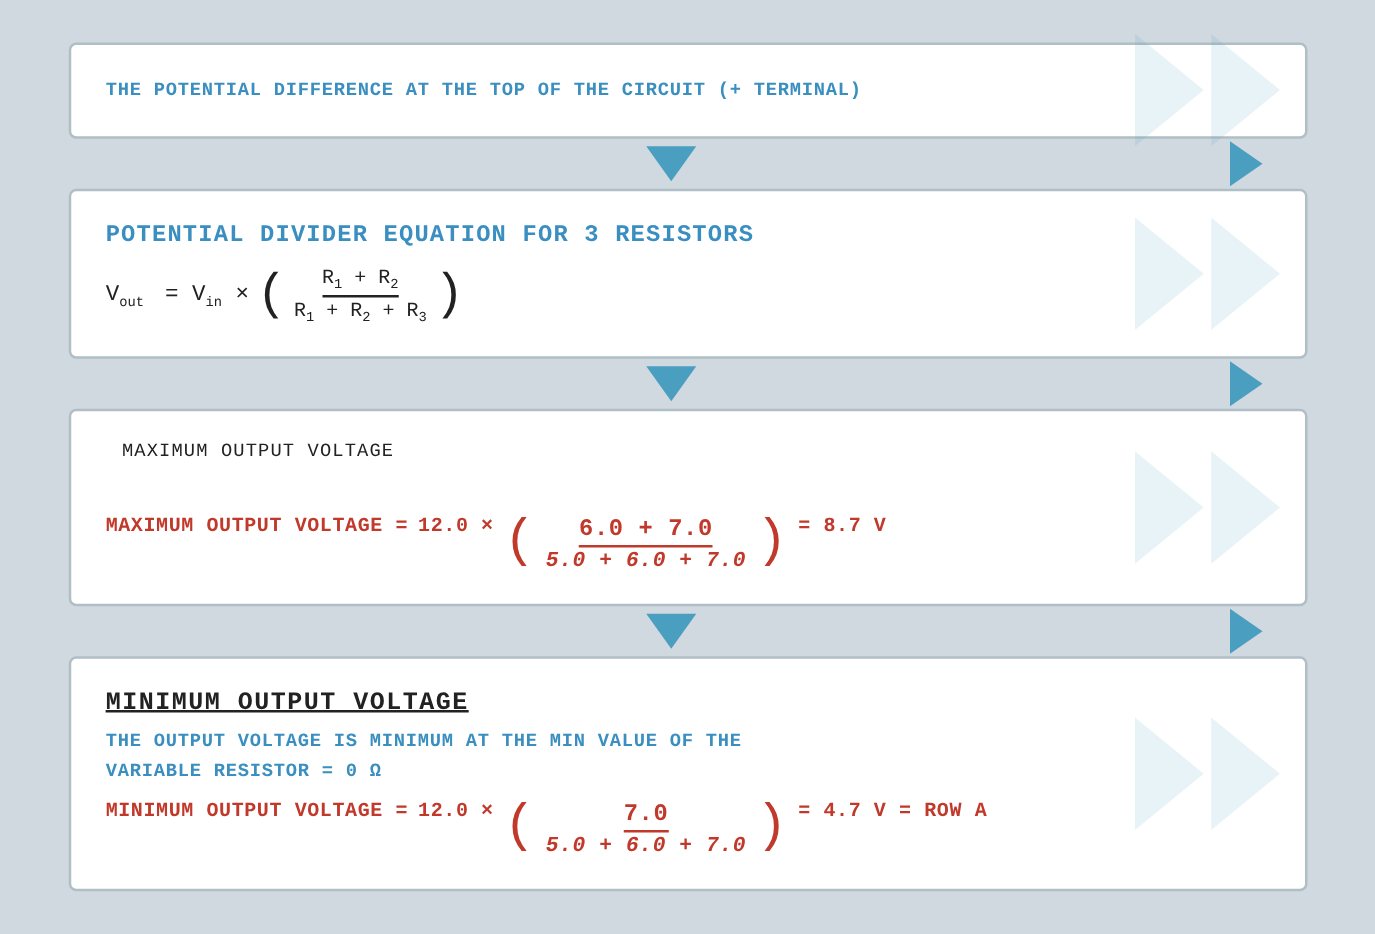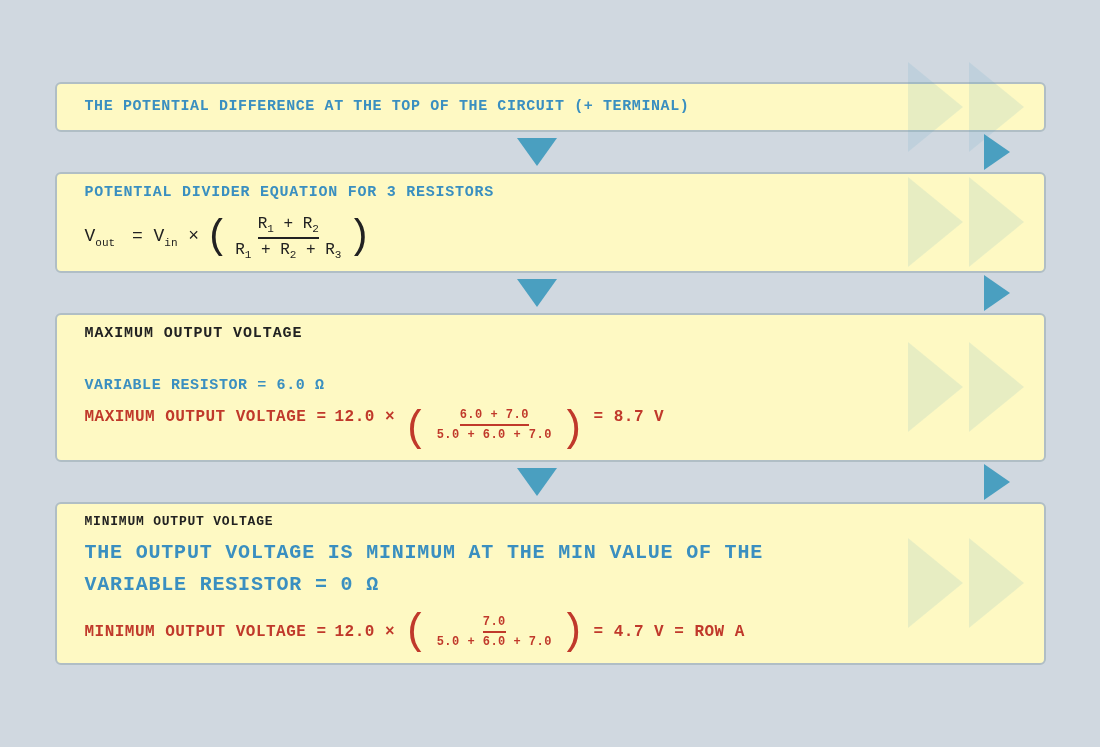--- a/index.html
+++ b/index.html
@@ -11,24 +11,24 @@
       min-height: 747px;
       display: flex;
       flex-direction: column;
       align-items: center;
       justify-content: center;
       padding: 20px;
       gap: 0;
     }
 
     .card {
-      background: #fef9c3;
+      background: #ffffff;
       border: 2px solid #b0bec5;
       border-radius: 6px;
-      padding: 10px 28px;
+      padding: 24px 28px;
       width: 991px;
       position: relative;
     }
 
     
     .arrow-down {
       width: 0;
       height: 0;
       border-left: 20px solid transparent;
       border-right: 20px solid transparent;
@@ -61,21 +61,21 @@
       font-size: 15px;
       letter-spacing: 0.04em;
       line-height: 1.7;
       font-weight: bold;
       text-transform: uppercase;
     }
 
     
     .card-equation .eq-title {
       color: #3a8fc0;
-      font-size: 15px;
+      font-size: 19px;
       font-weight: bold;
       letter-spacing: 0.05em;
       text-transform: uppercase;
       margin-bottom: 14px;
     }
 
     .formula-wrapper {
       display: flex;
       align-items: center;
       justify-content: flex-start;
@@ -108,24 +108,25 @@
       line-height: 1;
       color: #222;
     }
 
     sub { font-size: 11px; }
 
     
     .card-max .section-title {
       color: #222;
       font-size: 15px;
-      font-weight: bold;
+      font-weight: normal;
       letter-spacing: 0.06em;
       text-transform: uppercase;
       margin-bottom: 8px;
+      margin-left: 13px;
     }
 
     .card-max .desc {
       color: #3a8fc0;
       font-size: 15px;
       font-weight: bold;
       letter-spacing: 0.04em;
       text-transform: uppercase;
       line-height: 1.6;
       margin-bottom: 10px;
@@ -138,65 +139,67 @@
       letter-spacing: 0.03em;
       text-transform: uppercase;
       display: flex;
       gap: 8px;
       flex-wrap: wrap;
     }
 
     
     .card-min .section-title {
       color: #222;
-      font-size: 13px;
+      font-size: 20px;
       font-weight: bold;
       letter-spacing: 0.06em;
       text-transform: uppercase;
       margin-bottom: 8px;
+      text-decoration: underline;
     }
 
     .card-min .desc {
       color: #3a8fc0;
-      font-size: 20px;
+      font-size: 15px;
       font-weight: bold;
       letter-spacing: 0.04em;
       text-transform: uppercase;
       line-height: 1.6;
       margin-bottom: 10px;
     }
 
     .card-min .formula-line {
       color: #c0392b;
       font-size: 16px;
       font-weight: bold;
       letter-spacing: 0.03em;
       text-transform: uppercase;
       display: flex;
-      align-items: center;
+      align-items: flex-start;
       gap: 8px;
       flex-wrap: wrap;
     }
 
     .red-frac {
       display: inline-flex;
       flex-direction: column;
       align-items: center;
       vertical-align: middle;
     }
 
     .red-frac .rnum {
       border-bottom: 2px solid #c0392b;
       padding-bottom: 2px;
-      font-size: 12px;
+      font-size: 19px;
     }
 
     .red-frac .rden {
       padding-top: 2px;
-      font-size: 12px;
+      font-size: 17px;
+      font-style: italic;
     }
 
     .red-paren {
       font-size: 42px;
       font-weight: 200;
       line-height: 1;
       color: #c0392b;
     }
 
     
@@ -258,21 +261,20 @@
 </div>
 
 <div class="card card-max">
   <div class="watermark-arrows">
     <div class="wm-arrow"></div>
     <div class="wm-arrow"></div>
   </div>
   <div class="section-title">MAXIMUM OUTPUT VOLTAGE</div>
   <div class="desc">
     <br>
-    <span>VARIABLE RESISTOR = 6.0 Ω</span>
   </div>
   <div class="formula-line">
     <span>MAXIMUM OUTPUT VOLTAGE =</span>
     <span>12.0 ×</span>
     <span class="red-paren">(</span>
     <span class="red-frac">
       <span class="rnum">6.0 + 7.0</span>
       <span class="rden">5.0 + 6.0 + 7.0</span>
     </span>
     <span class="red-paren">)</span>

